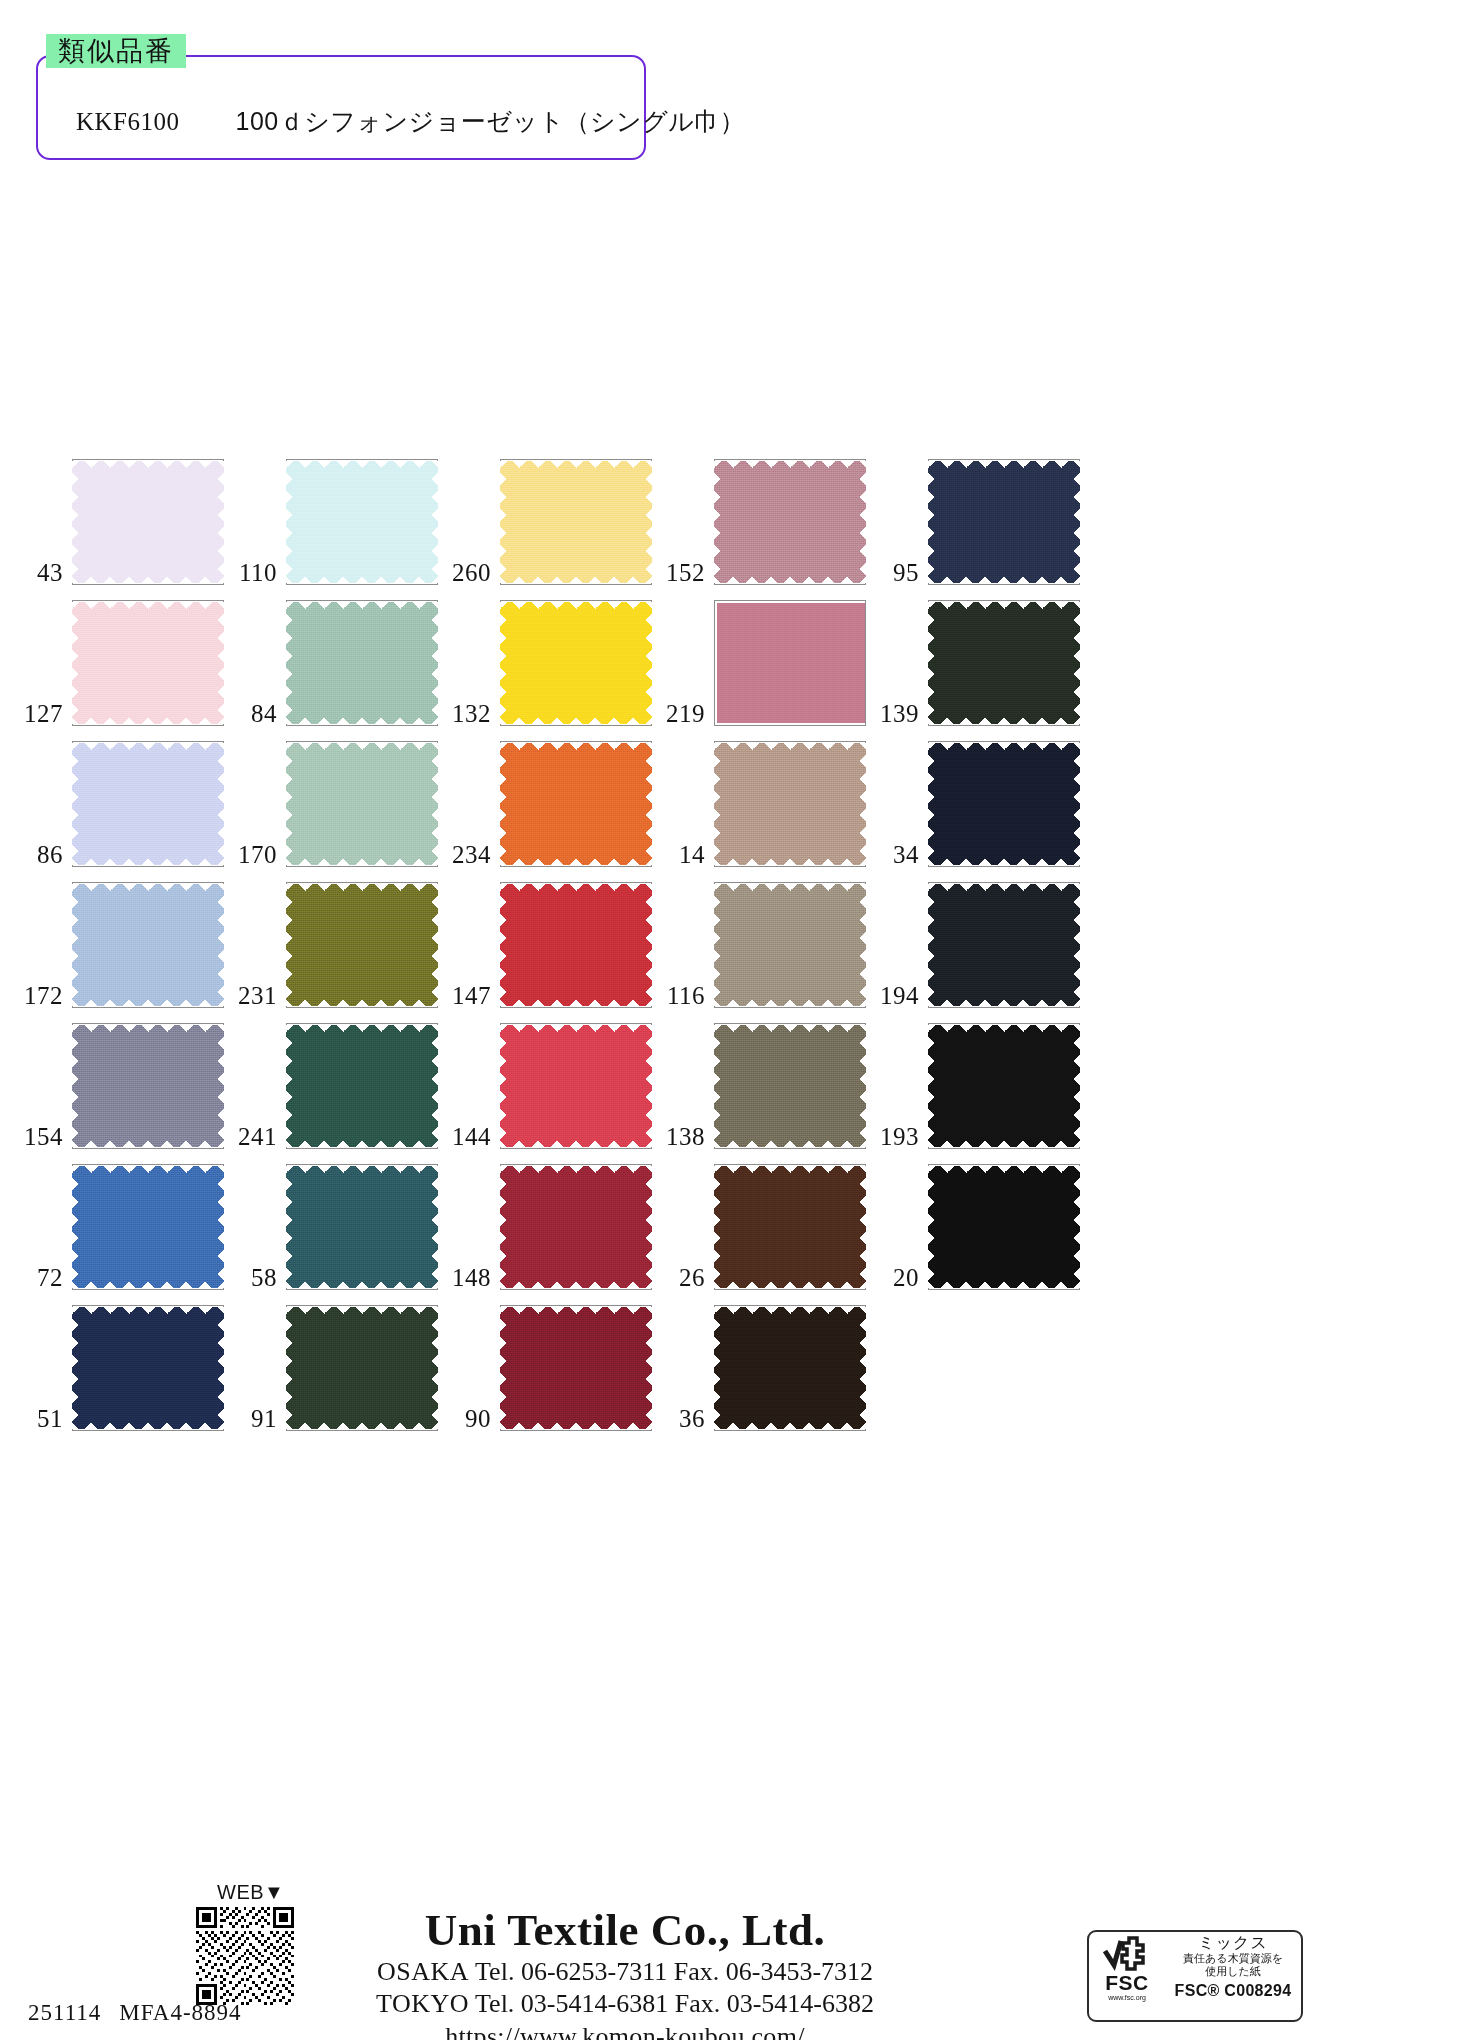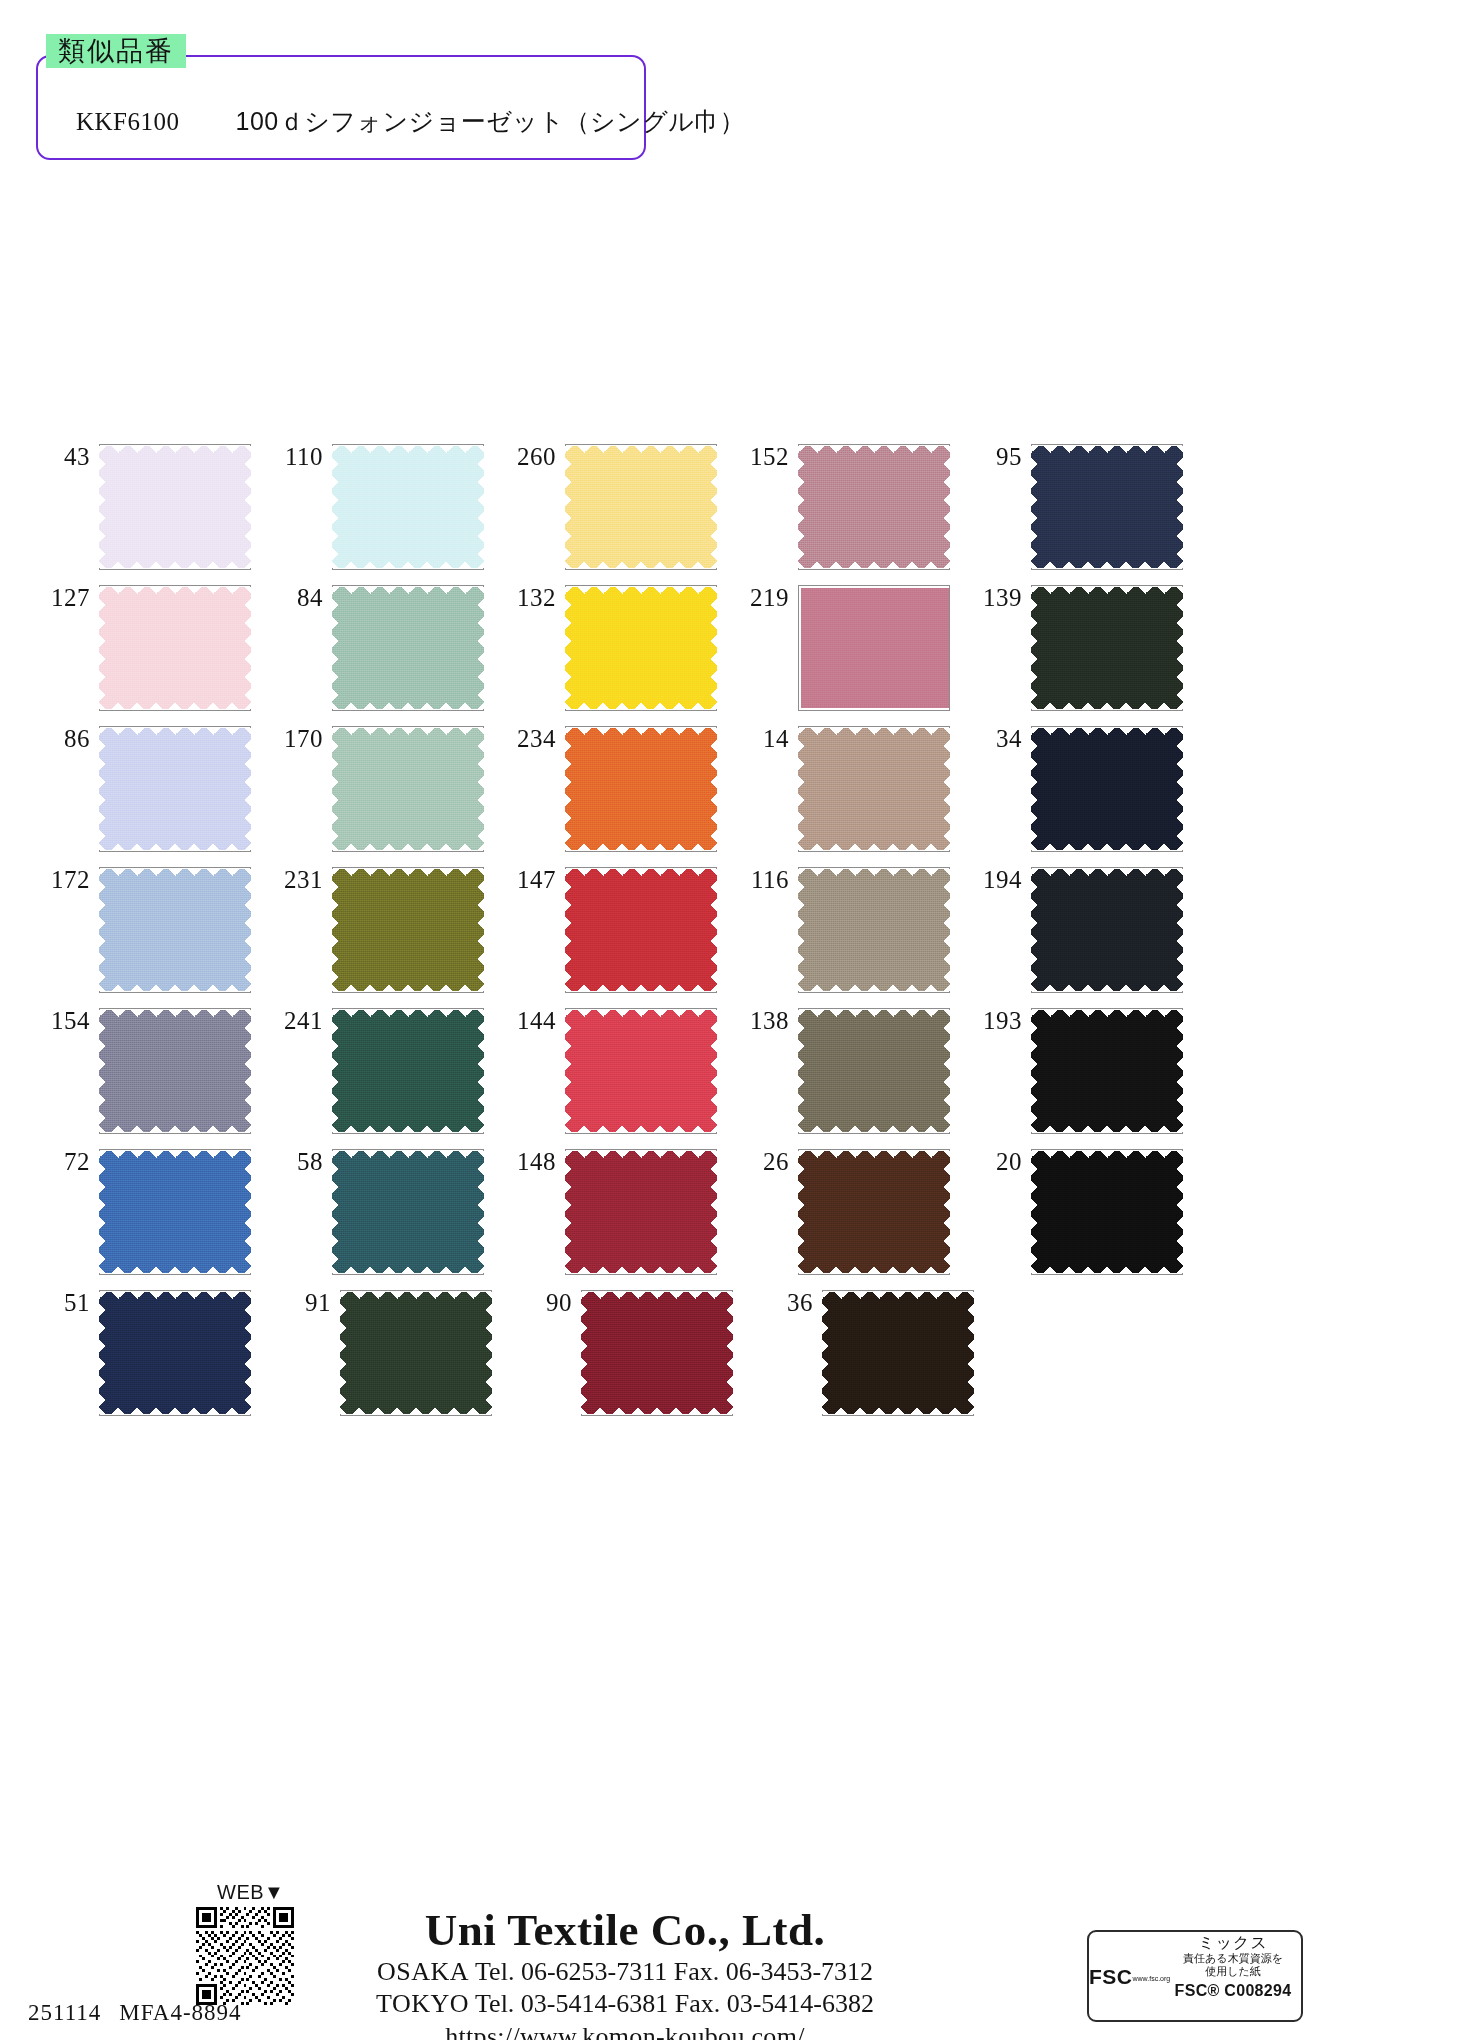--- a/index.html
+++ b/index.html
@@ -70,23 +70,22 @@
     top: 444px;
     width: 1120px;
   }
   .grid-row {
     display: flex;
     height: 141px;
   }
   .cell {
     width: 214px;
     display: flex;
-    align-items: flex-start;
+    align-items: flex-end;
     justify-content: flex-start;
-    margin-left: 27px;
   }
   .cell-label {
     width: 54px;
     text-align: right;
     padding-right: 9px;
     font-size: 25px;
     line-height: 1;
     font-family: "Liberation Serif", serif;
     letter-spacing: 0.5px;
     box-sizing: border-box;
@@ -241,21 +240,21 @@
     border-radius: 9px;
     box-sizing: border-box;
     display: flex;
     background: #fff;
   }
   .fsc-left {
     width: 76px;
     flex: 0 0 auto;
     position: relative;
     display: flex;
-    flex-direction: row;
+    flex-direction: column;
     align-items: center;
     justify-content: flex-start;
     padding-top: 3px;
   }
   .fsc-mark { width: 52px; height: 40px; }
   .fsc-abbr {
     font-size: 21px;
     font-weight: bold;
     font-family: "Liberation Sans", sans-serif;
     letter-spacing: 0.5px;

